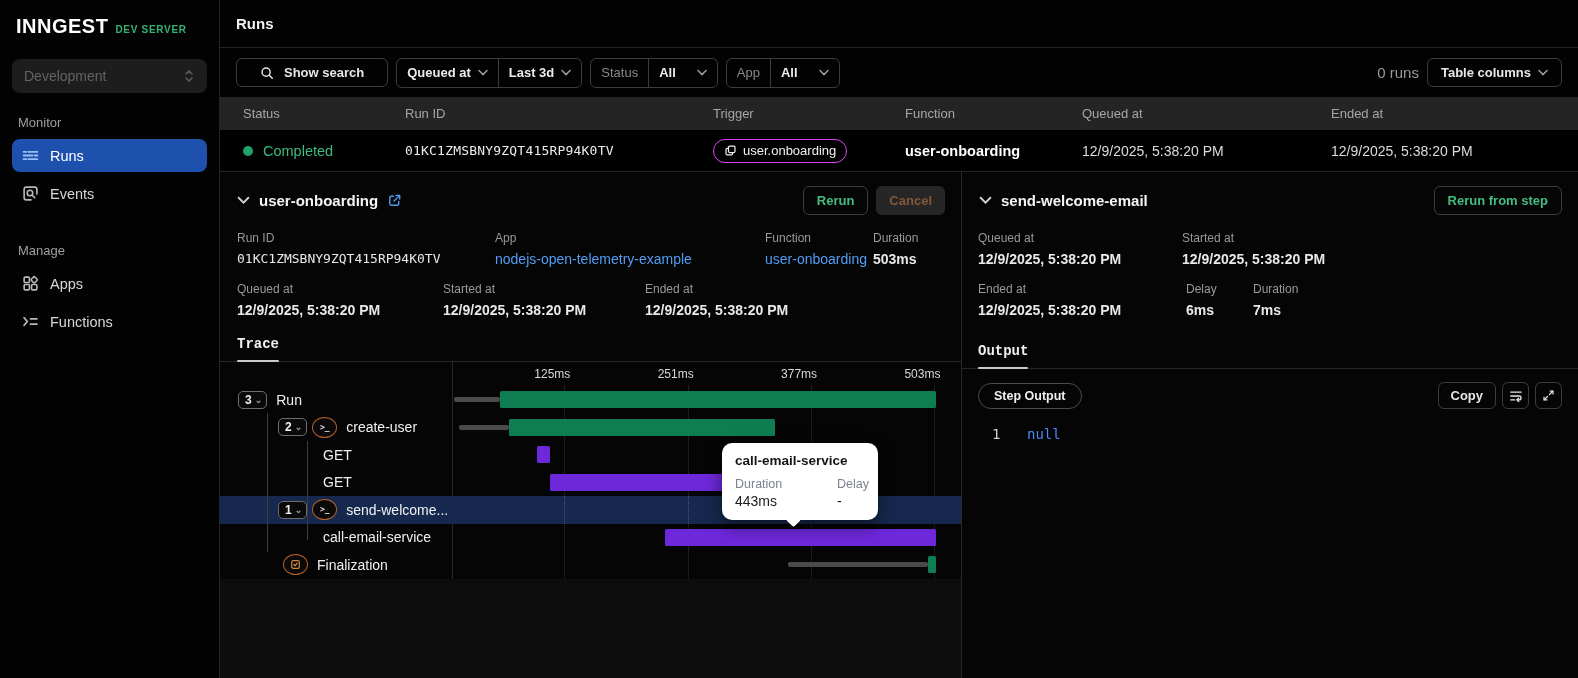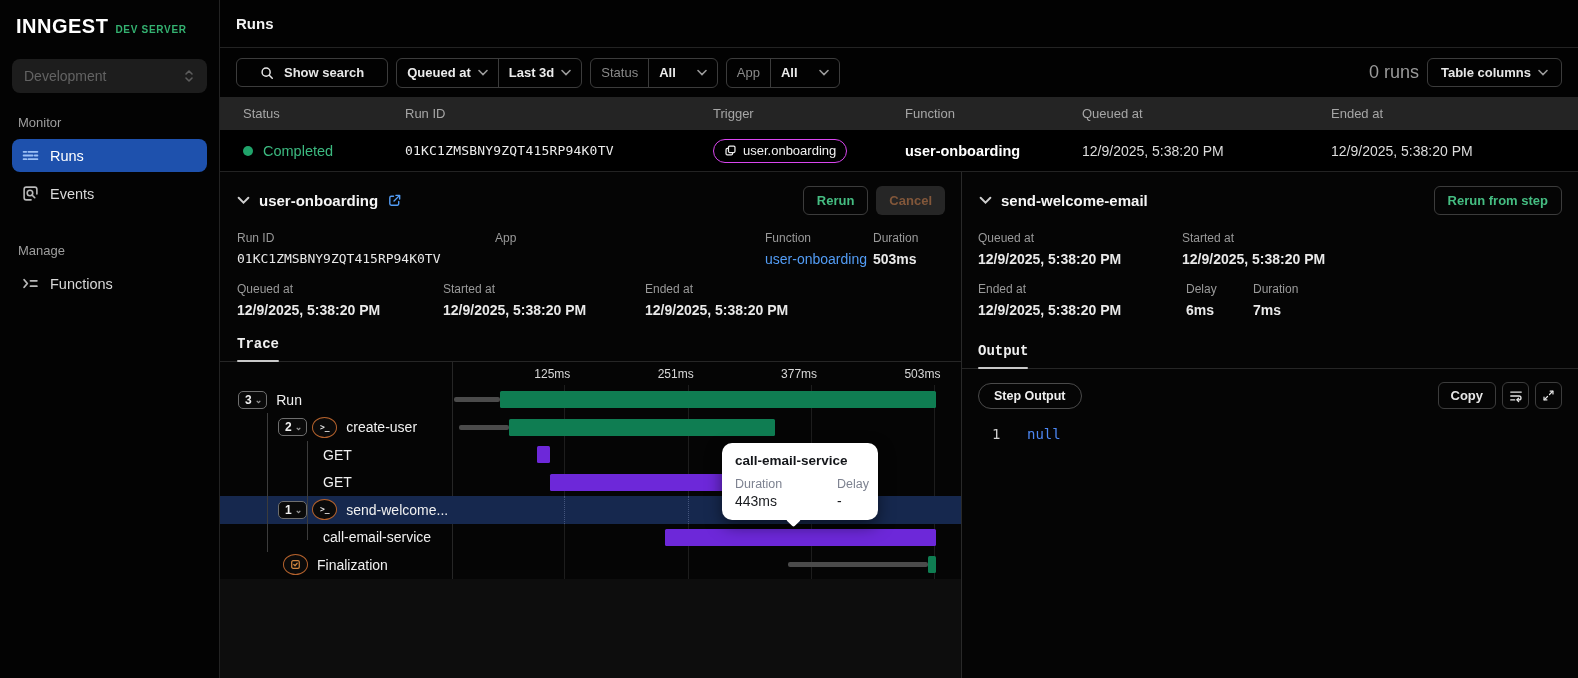--- a/index.html
+++ b/index.html
@@ -34,21 +34,21 @@
   .btn { background:transparent; border:1px solid #3c3c3c; border-radius:6px; color:#e6e6e6; font-family:inherit; font-size:13px; font-weight:600; padding:6px 13px; display:inline-flex; align-items:center; gap:7px; cursor:pointer; }
   .icon-btn { width:32px; height:32px; padding:0; justify-content:center; }
 
   
   .filterbar { height:49px; flex:0 0 49px; display:flex; align-items:center; gap:8px; padding:0 16px; }
   .fgroup { display:flex; align-items:stretch; border:1px solid #3c3c3c; border-radius:6px; overflow:hidden; height:30px; }
   .fseg { display:flex; align-items:center; gap:7px; padding:0 10px; font-size:13px; font-weight:600; color:#ececec; cursor:pointer; }
   .fseg.muted { color:#8a8a8a; font-weight:400; cursor:default; }
   .fdiv { width:1px; background:#3c3c3c; }
   .chev { color:#9a9a9a; }
-  .runs-count { margin-left:auto; color:#9a9a9a; font-size:18px; }
+  .runs-count { margin-left:auto; color:#9a9a9a; font-size:15px; }
 
   
   .grid-cols { display:grid; grid-template-columns:162px 308px 192px 177px 249px 1fr; align-items:center; padding-left:23px; }
   .table-header { height:33px; background:#242424; color:#a6a6a6; font-size:13px; }
   .table-row { height:41px; background:#000; cursor:pointer; }
   .status-cell { display:flex; align-items:center; gap:10px; }
   .status-dot { width:10px; height:10px; border-radius:50%; background:#20a36a; }
   .status-text { color:#3cba80; font-size:14.5px; }
   .mono { font-family:"DejaVu Sans Mono", monospace; }
   .run-id { font-size:13px; letter-spacing:.2px; color:#ececec; }
@@ -156,20 +156,31 @@
             <path d="M14 8.5V4a2 2 0 0 0-2-2H4a2 2 0 0 0-2 2v8a2 2 0 0 0 2 2h4.5"></path>
             <circle cx="7.5" cy="7.5" r="2.6"></circle>
             <path d="M9.5 9.5 12 12"></path>
           </svg>
       </span>
       <span>Events</span>
     </div>
     <div class="nav-section-label second">Manage</div>
     <div class="nav-item">
       <span class="nicon">
+        <svg width="17" height="17" viewBox="0 0 16 16" fill="none" stroke="currentColor" stroke-width="1.5" stroke-linejoin="round">
+            <rect x="2" y="2" width="5" height="5" rx="1"></rect>
+            <rect x="2" y="9" width="5" height="5" rx="1"></rect>
+            <rect x="9" y="9" width="5" height="5" rx="1"></rect>
+            <rect x="9.2" y="2.2" width="4.6" height="4.6" rx="1" transform="rotate(45 11.5 4.5)"></rect>
+          </svg>
+      </span>
+      <span>Apps</span>
+    </div>
+    <div class="nav-item">
+      <span class="nicon">
         <svg width="17" height="17" viewBox="0 0 16 16" fill="none" stroke="currentColor" stroke-width="1.7" stroke-linecap="round" stroke-linejoin="round">
             <path d="M2 4.5 5 8l-3 3.5"></path>
             <path d="M8 5.5h6M8 10.5h6"></path>
           </svg>
       </span>
       <span>Functions</span>
     </div>
   </div>
 
   <div class="main">
@@ -300,20 +311,21 @@
           </div>
         </div>
 
         <div class="meta-grid r1">
           <div>
             <div class="meta-label">Run ID</div>
             <div class="meta-value mono" style="font-size:13px;">01KC1ZMSBNY9ZQT415RP94K0TV</div>
           </div>
           <div>
             <div class="meta-label">App</div>
+            <div class="meta-value link">nodejs-open-telemetry-example</div>
           </div>
           <div>
             <div class="meta-label">Function</div>
             <div class="meta-value link">user-onboarding</div>
           </div>
           <div>
             <div class="meta-label">Duration</div>
             <div class="meta-value bold">503ms</div>
           </div>
         </div>

